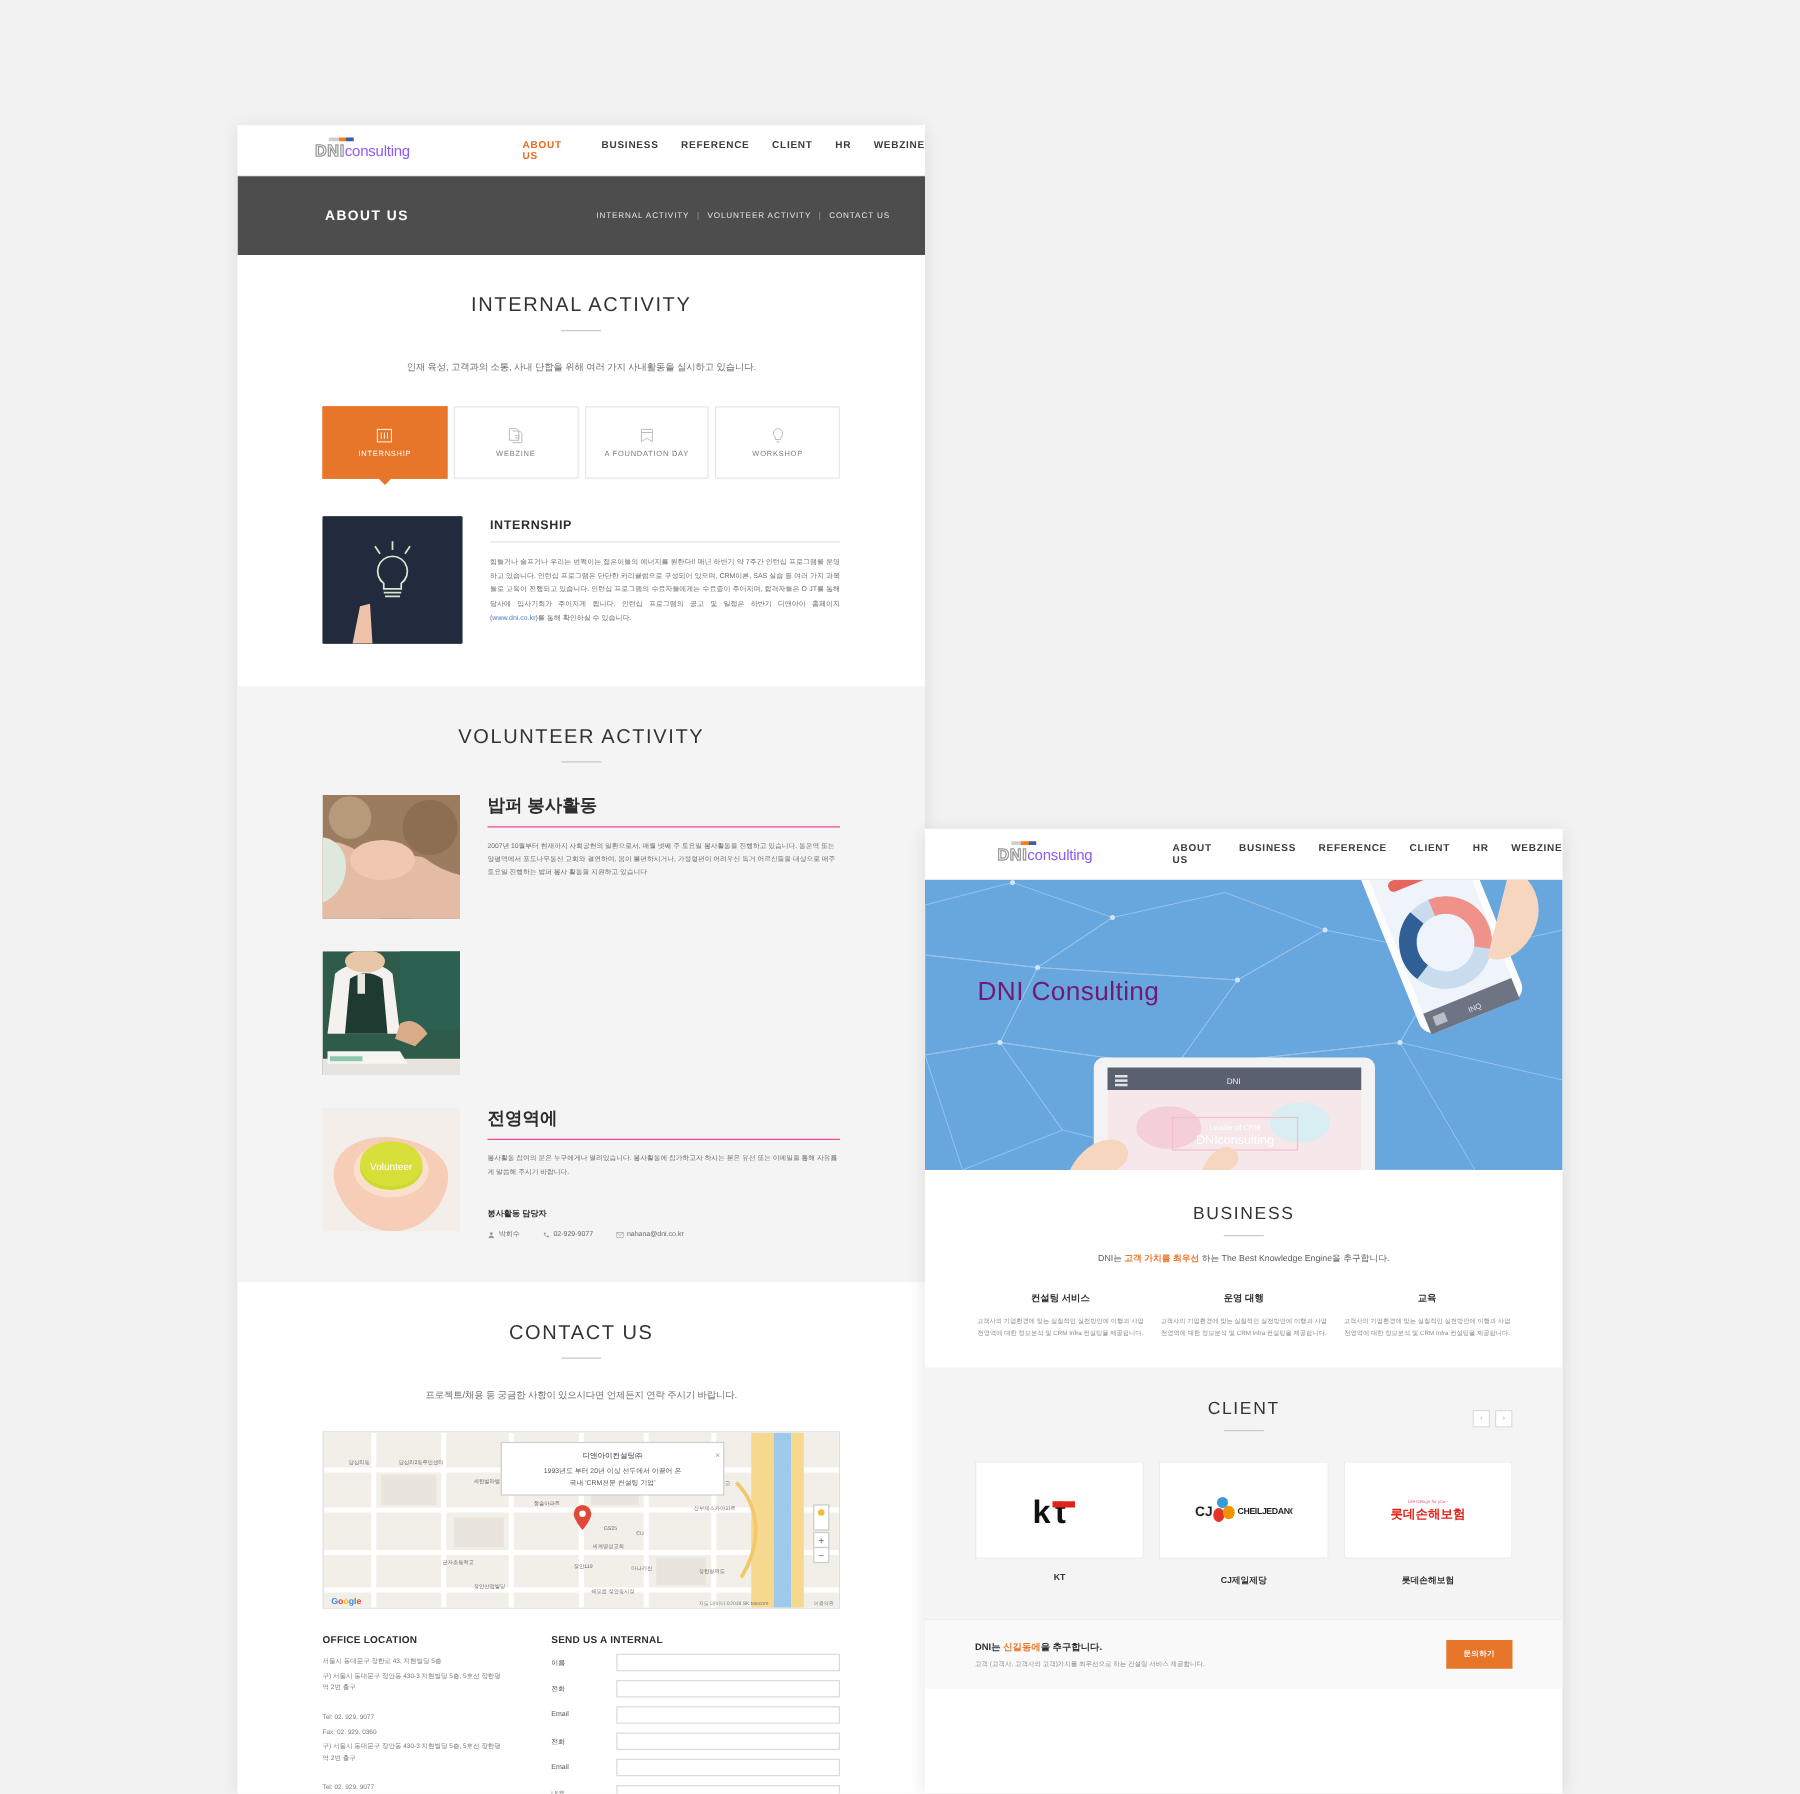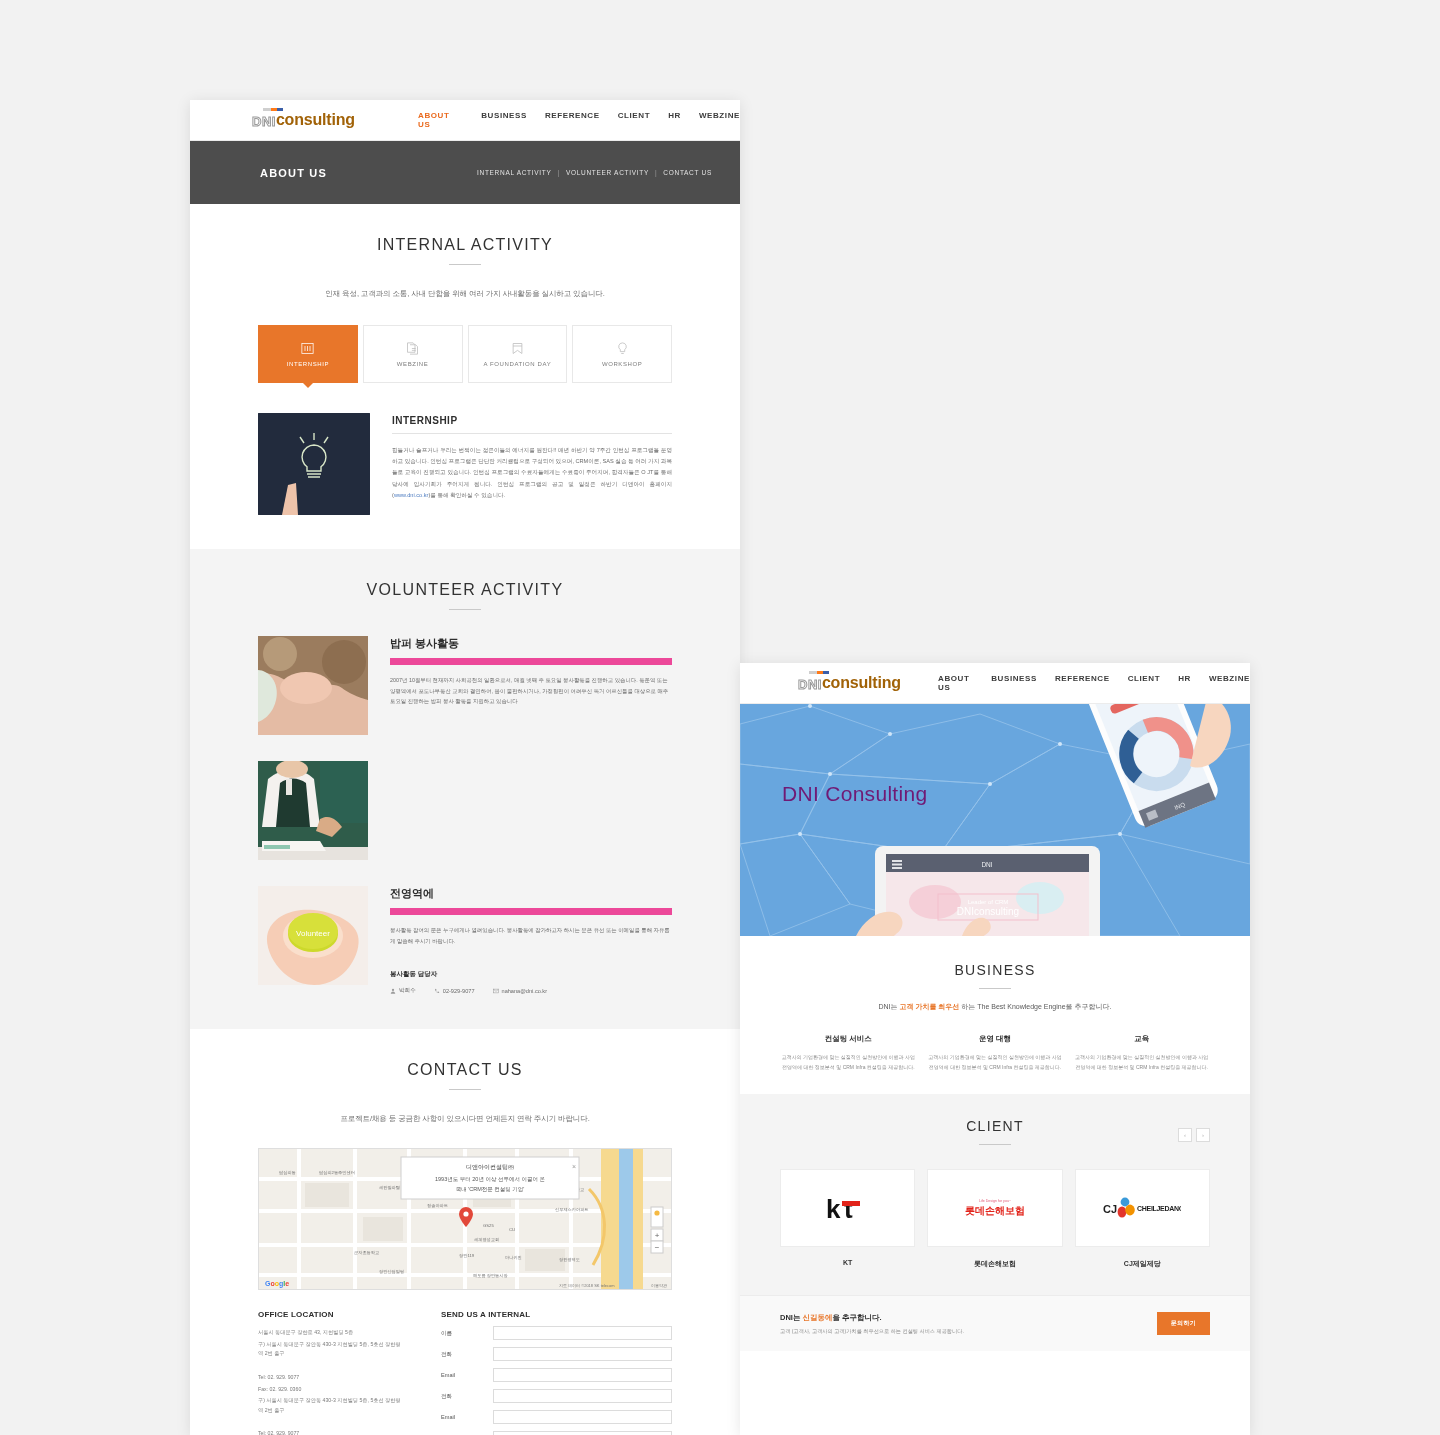--- a/index.html
+++ b/index.html
@@ -39,21 +39,21 @@
   .logo-dni {
     font-size: 13px; font-weight: 700; letter-spacing: .5px;
     color: #fff; -webkit-text-stroke: 1px #9a9a9a;
     text-stroke: 1px #9a9a9a; line-height: 1;
     position: relative;
   }
   .logo-bar {
     position:absolute; top:-4px; left:11px; width:20px; height:3px;
     background: linear-gradient(to right,#cfcfcf 0 40%, #ff7a18 40% 70%, #3b5ea8 70% 100%);
   }
-  .logo-consulting { font-size: 16px; font-weight: 700; color:#a16207; line-height:1; letter-spacing:-.2px;}
+  .logo-consulting { font-size: 12px; font-weight: 400; color:#8b5cf6; line-height:1; letter-spacing:-.2px;}
   .nav-items { position:absolute; left:228px; display:flex; gap:18px; }
   .nav-items a {
     font-size: 8px; letter-spacing: .6px; color:#3c3c3c; text-decoration:none; font-weight:600;
   }
   .nav-items a.active { color:#ea6a1e; }
 
   
   .subhead {
     height: 63px; background:#4d4d4d; color:#fff;
     display:flex; align-items:center; position:relative;
@@ -103,22 +103,22 @@
   }
   .article-text {
     margin-top:11px; font-size:5.6px; line-height:2.0; color:#6a6a6a; text-align:justify;
   }
   .article-text .lnk { color:#4d7cc0; }
 
   
   .vrow { display:flex; gap:22px; margin-top:26px; align-items:flex-start; }
   .vrow-img { width:110px; height:99px; flex:none; }
   .vtitle {
-    font-size:11px; font-weight:700; color:#2e2e2e; padding-bottom:7px;
-    border-bottom:7px solid #ec4899;
+    font-size:14px; font-weight:700; color:#2e2e2e; padding-bottom:7px;
+    border-bottom:1px solid #ec4899;
   }
   .vtext { margin-top:10px; font-size:5.4px; line-height:1.95; color:#6a6a6a; }
   .vcontact-title { font-size:6.5px; font-weight:700; color:#2e2e2e; margin-top:24px; }
   .vcontact-row { display:flex; gap:18px; margin-top:8px; font-size:5.6px; color:#6a6a6a; align-items:center; }
   .vcontact-row .ci { display:inline-flex; align-items:center; gap:3px; }
 
   
   .map-wrap { margin-top:24px; height:142px; position:relative; overflow:hidden; border:1px solid #dedede; }
 
   
@@ -582,39 +582,39 @@
             <svg width="52" height="30" viewBox="0 0 52 30">
               <text x="4" y="25" font-size="26" font-weight="700" fill="#111" font-family="sans-serif">k</text>
               <text x="22" y="25" font-size="26" font-weight="700" fill="#111" font-family="sans-serif">t</text>
               <rect x="20" y="8" width="18" height="5" fill="#e2231a"></rect>
             </svg>
           </div>
           <div class="pcard-name">KT</div>
         </div>
         <div class="pcard">
           <div class="pcard-box">
-            <div style="text-align:center">
-              <div style="font-size:3.6px;color:#e2607b">Life Design for you~</div>
-              <div style="font-size:10px;font-weight:700;color:#e2231a;margin-top:1px">롯데손해보험</div>
-            </div>
-          </div>
-          <div class="pcard-name">롯데손해보험</div>
-        </div>
-        <div class="pcard">
-          <div class="pcard-box">
             <svg width="78" height="24" viewBox="0 0 78 24">
               <text x="0" y="17" font-size="11" font-weight="700" fill="#1f1f1f" font-family="sans-serif">CJ</text>
               <circle cx="22" cy="6" r="4.4" fill="#3a9ad9"></circle>
               <ellipse cx="19" cy="16" rx="4.4" ry="5.6" fill="#e3342a"></ellipse>
               <ellipse cx="27" cy="14" rx="4.8" ry="5.4" fill="#f39200"></ellipse>
               <text x="34" y="15" font-size="7" font-weight="700" fill="#1f1f1f" font-family="sans-serif" letter-spacing="-.3">CHEILJEDANG</text>
             </svg>
           </div>
           <div class="pcard-name">CJ제일제당</div>
         </div>
+        <div class="pcard">
+          <div class="pcard-box">
+            <div style="text-align:center">
+              <div style="font-size:3.6px;color:#e2607b">Life Design for you~</div>
+              <div style="font-size:10px;font-weight:700;color:#e2231a;margin-top:1px">롯데손해보험</div>
+            </div>
+          </div>
+          <div class="pcard-name">롯데손해보험</div>
+        </div>
       </div>
     </div>
 
     <div class="foot">
       <div>
         <div class="foot-h"><span>DNI는 </span><b>신길동에</b><span>을 추구합니다.</span></div>
         <div class="foot-p">고객 (고객사, 고객사의 고객)가치를 최우선으로 하는 컨설팅 서비스 제공합니다.</div>
       </div>
       <button class="foot-btn">문의하기</button>
     </div>

